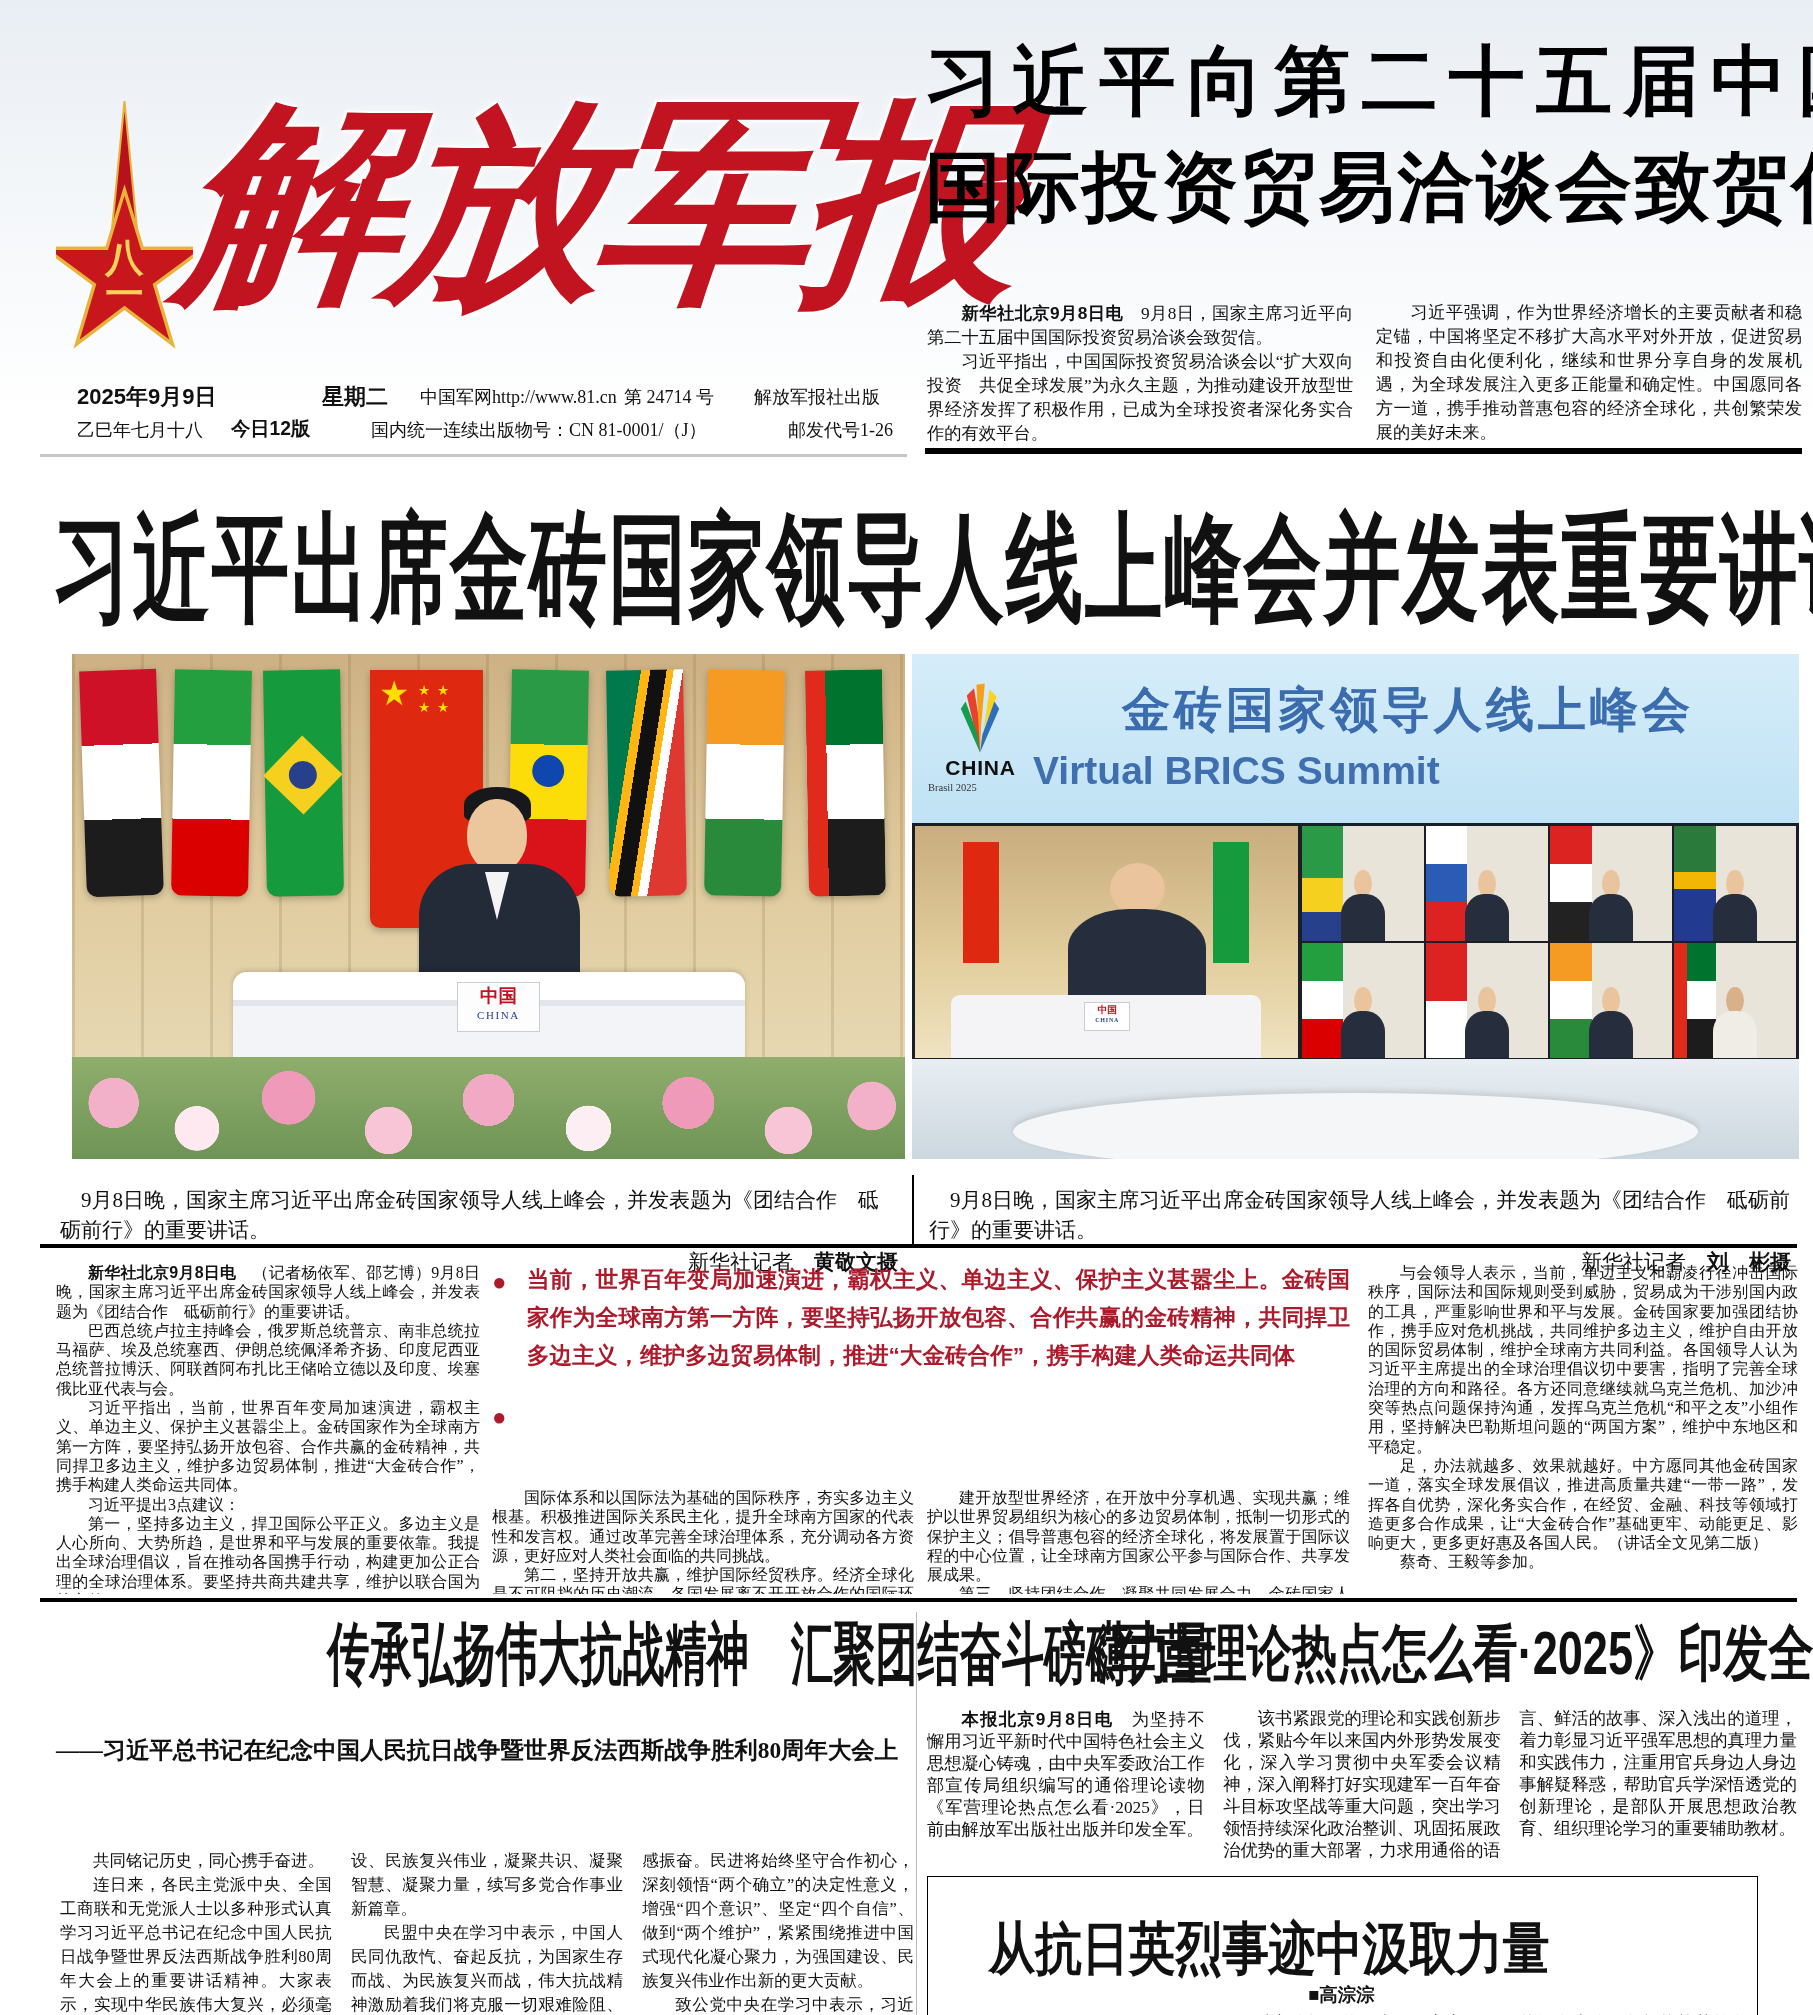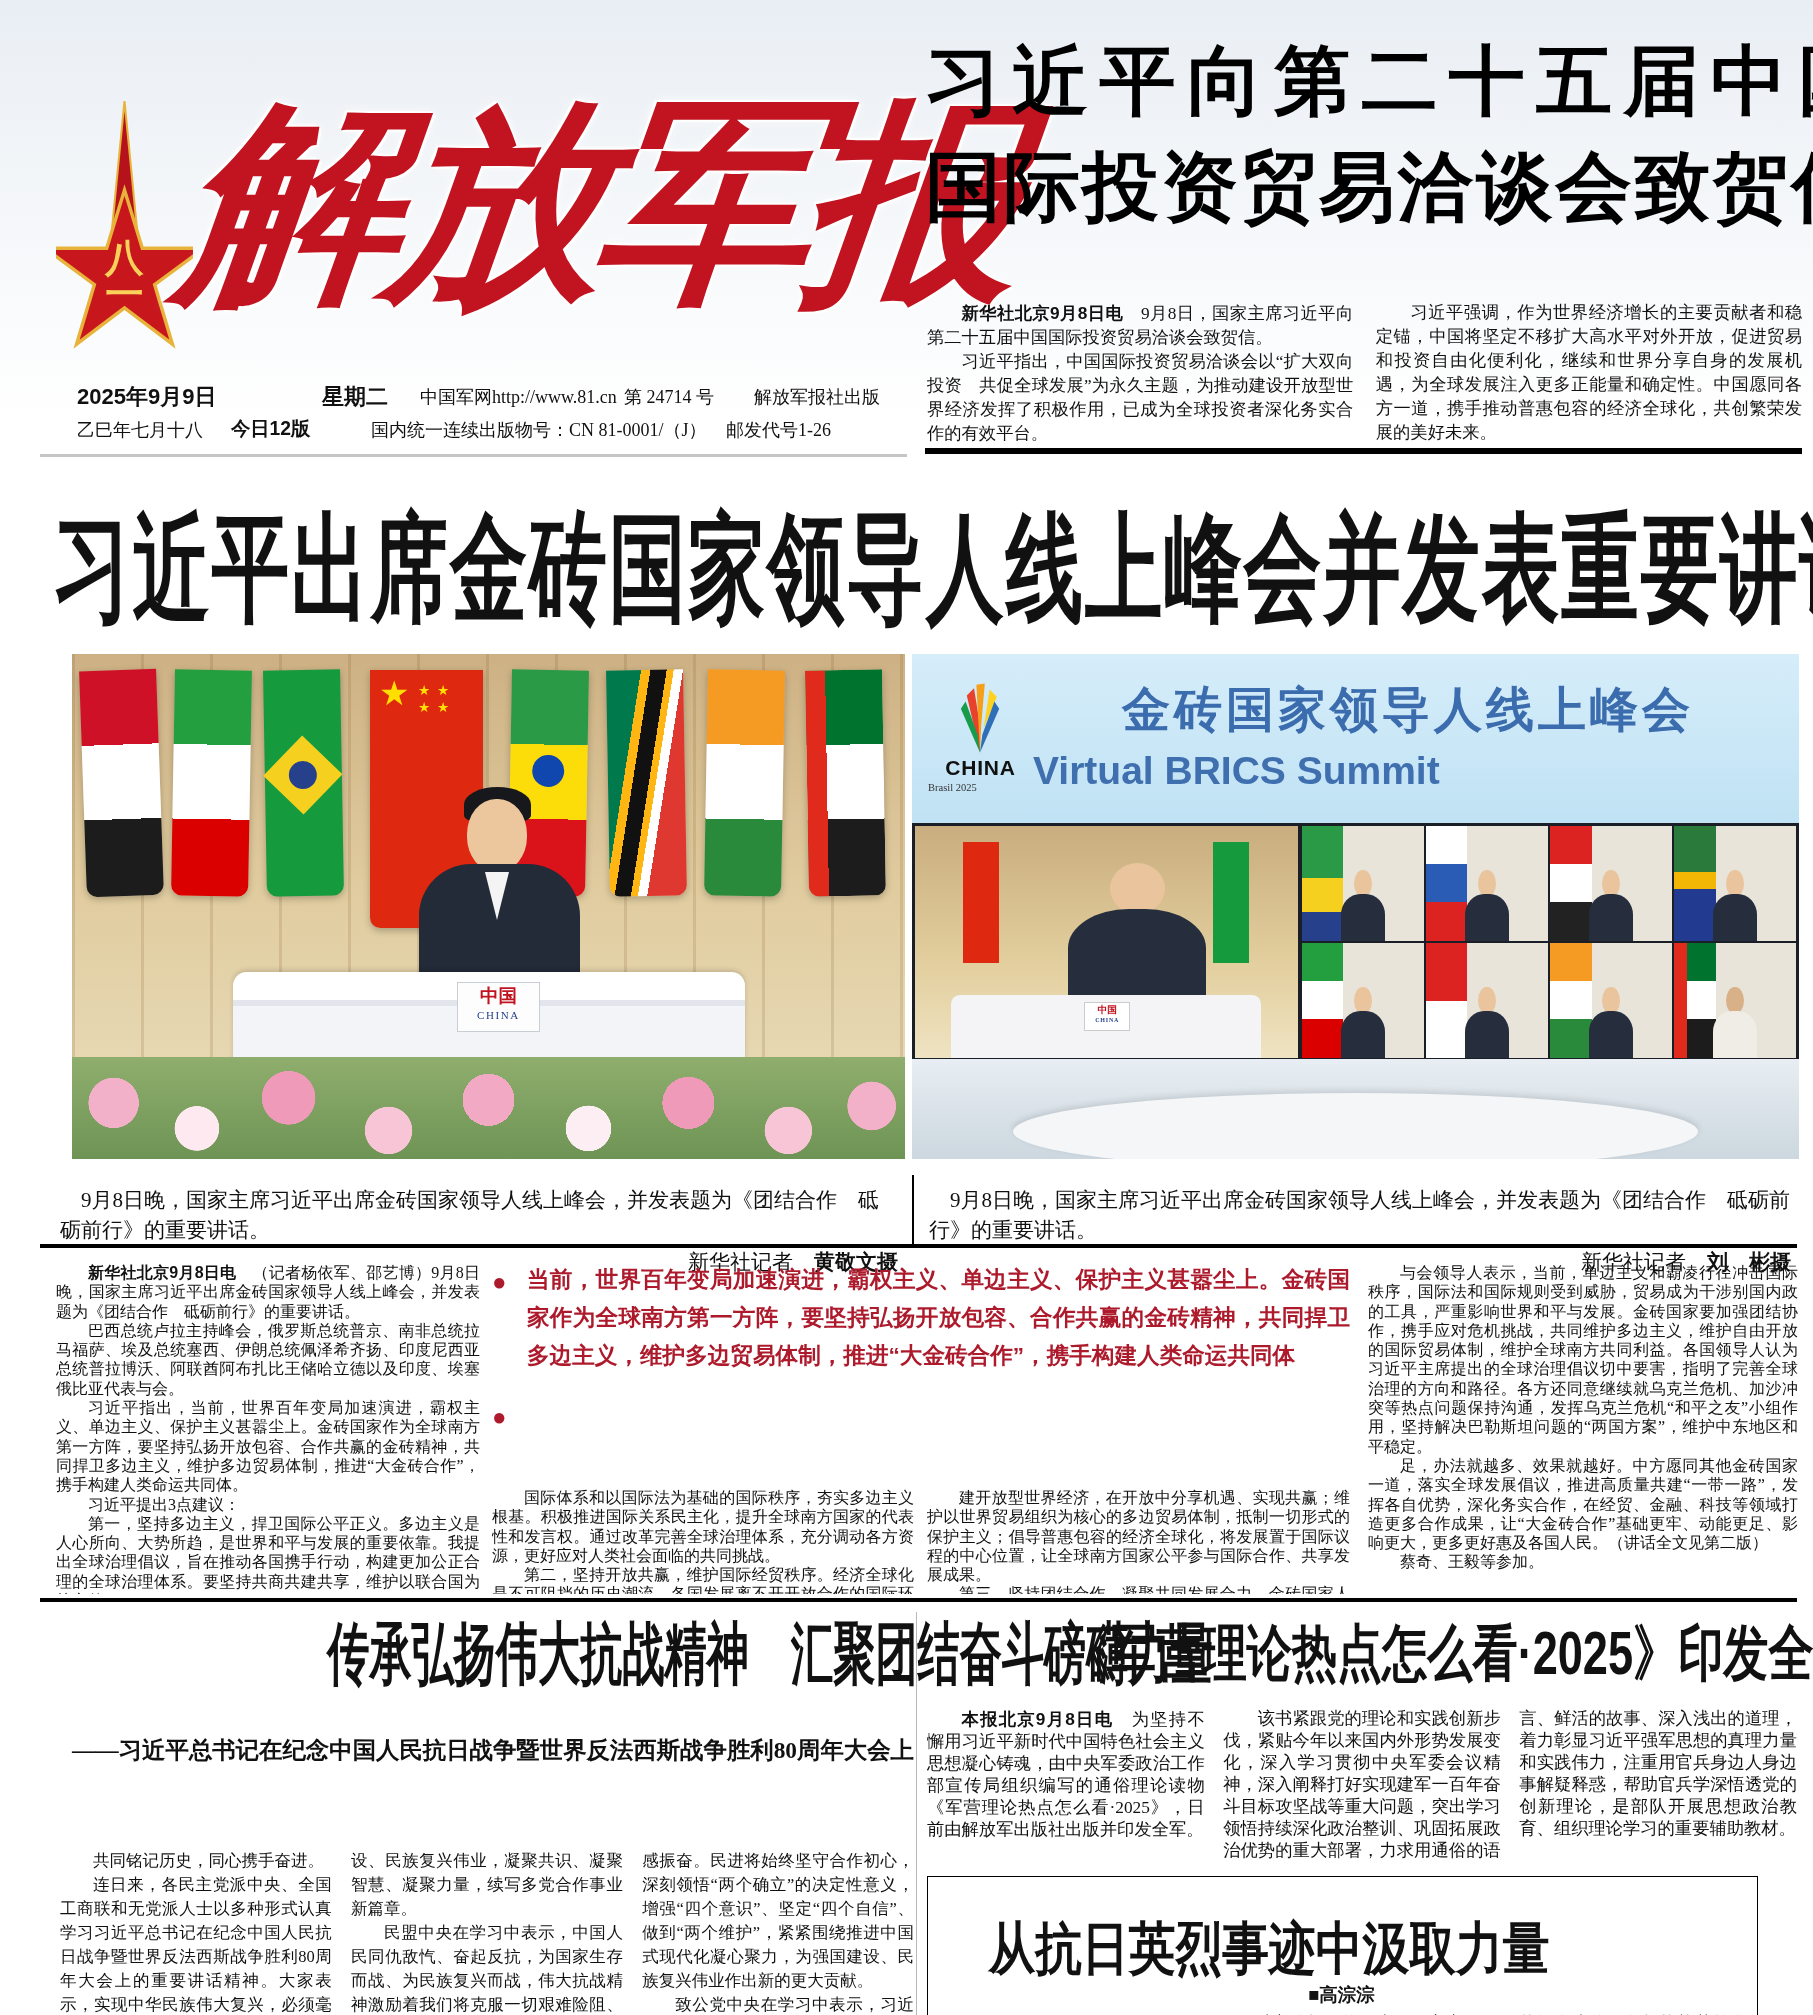--- a/index.html
+++ b/index.html
@@ -133,21 +133,21 @@
       font-family:"Liberation Sans","DejaVu Sans",sans-serif;font-weight:bold;
       font-size:22.6px;line-height:38px;text-align:justify;margin-bottom:21px;}
   .hl .dot{position:absolute;left:0;top:2.4px;font-size:24px;}
   .rule-mid{left:40px;top:1598px;width:1757px;height:4px;background:#000;}
   .vsep{left:916px;top:1612px;width:1.2px;height:830px;background:#b9b9b9;}
 
   
   .unity-hl{left:56px;top:1609px;width:858px;text-align:center;}
   .unity-hl span{display:inline-block;font-family:"Liberation Sans","DejaVu Sans",sans-serif;font-weight:900;
     font-size:68px;white-space:nowrap;transform:scaleX(.62);}
-  .unity-sub{left:56px;top:1720px;width:858px;text-align:right;font-weight:bold;
+  .unity-sub{left:56px;top:1720px;width:858px;text-align:left;font-weight:bold;
     font-size:23.4px;line-height:60px;}
   .unity-body{left:60px;top:1849px;width:854px;height:603px;overflow:hidden;
     column-count:3;column-gap:19.3px;font-size:16.5px;line-height:24px;text-align:justify;}
 
   
   .bar-hl{left:927px;top:1613px;width:875px;text-align:center;}
   .bar-hl span{display:inline-block;font-family:"Liberation Sans","DejaVu Sans",sans-serif;font-weight:900;
     font-size:61px;white-space:nowrap;transform:scaleX(.74);}
   .bar-body{left:927px;top:1708px;width:870px;height:160px;overflow:hidden;
     column-count:3;column-gap:18.5px;font-size:17.3px;line-height:22px;text-align:justify;}
@@ -188,21 +188,21 @@
     </div>
 
   <span class="abs dl b" style="left:77px;top:382px">2025年9月9日</span>
   <span class="abs dl b" style="left:322px;top:382px">星期二</span>
   <span class="abs dl" style="left:420px;top:385px">中国军网http://www.81.cn</span>
   <span class="abs dl" style="left:624px;top:385px">第 24714 号</span>
   <span class="abs dl" style="left:754px;top:385px">解放军报社出版</span>
   <span class="abs dl" style="left:77px;top:418px">乙巳年七月十八</span>
   <span class="abs dl b" style="left:231px;top:415px;font-size:19.3px">今日12版</span>
   <span class="abs dl" style="left:371px;top:418px">国内统一连续出版物号：CN 81-0001/（J）</span>
-  <span class="abs dl" style="left:726px;top:418px">邮发代号1-26</span>
+  <span class="abs dl" style="left:788px;top:418px">邮发代号1-26</span>
   <div class="abs rule-left"></div>
   <div class="abs rule-right"></div>
 
   <div class="abs main-hl">
     <span>习近平出席金砖国家领导人线上峰会并发表重要讲话</span>
   </div>
 
   <div class="abs photoL">
     <div class="abs panels"></div>
     <div class="abs flag f-egypt" style="left:10.5px;transform:rotate(-2deg)"></div>

